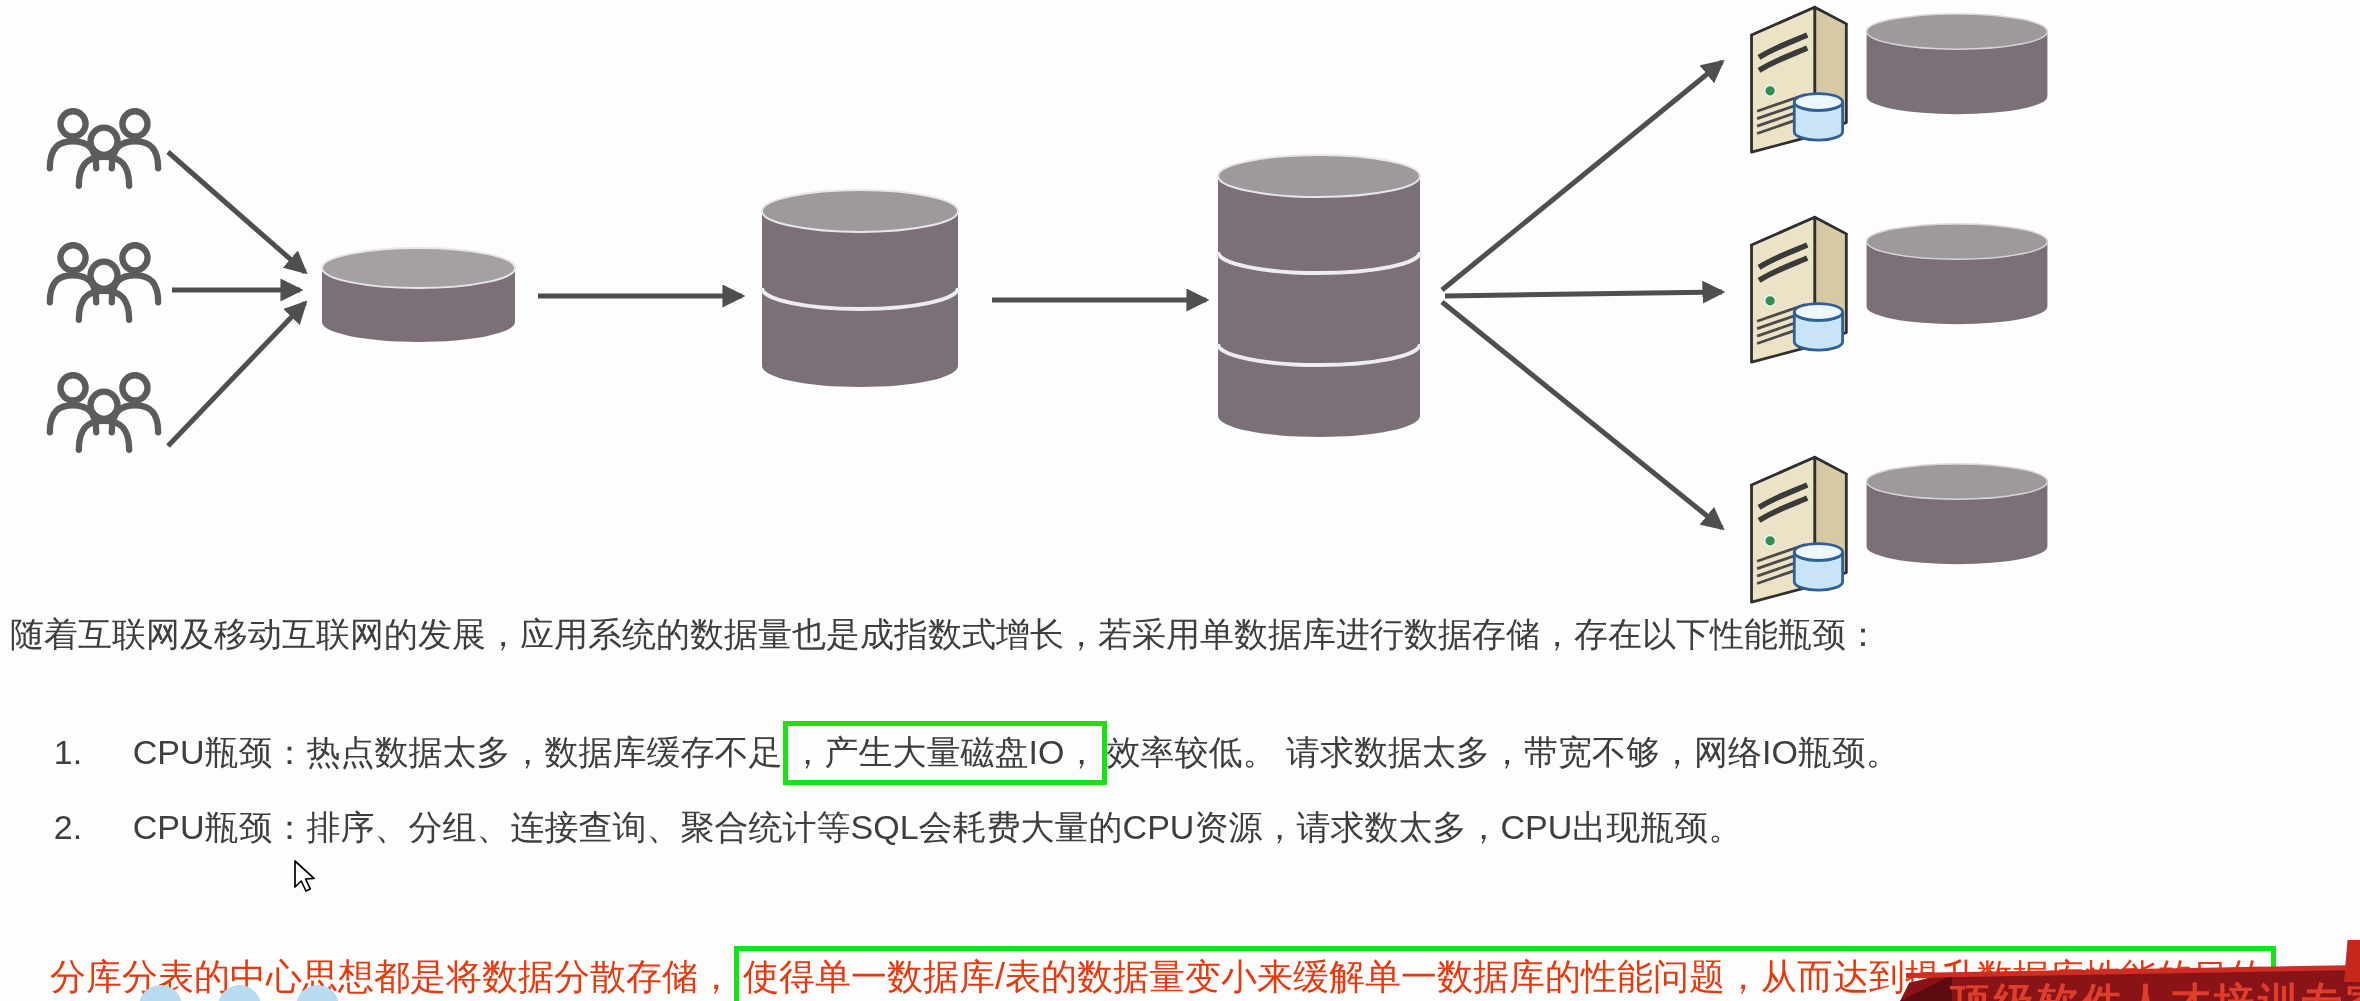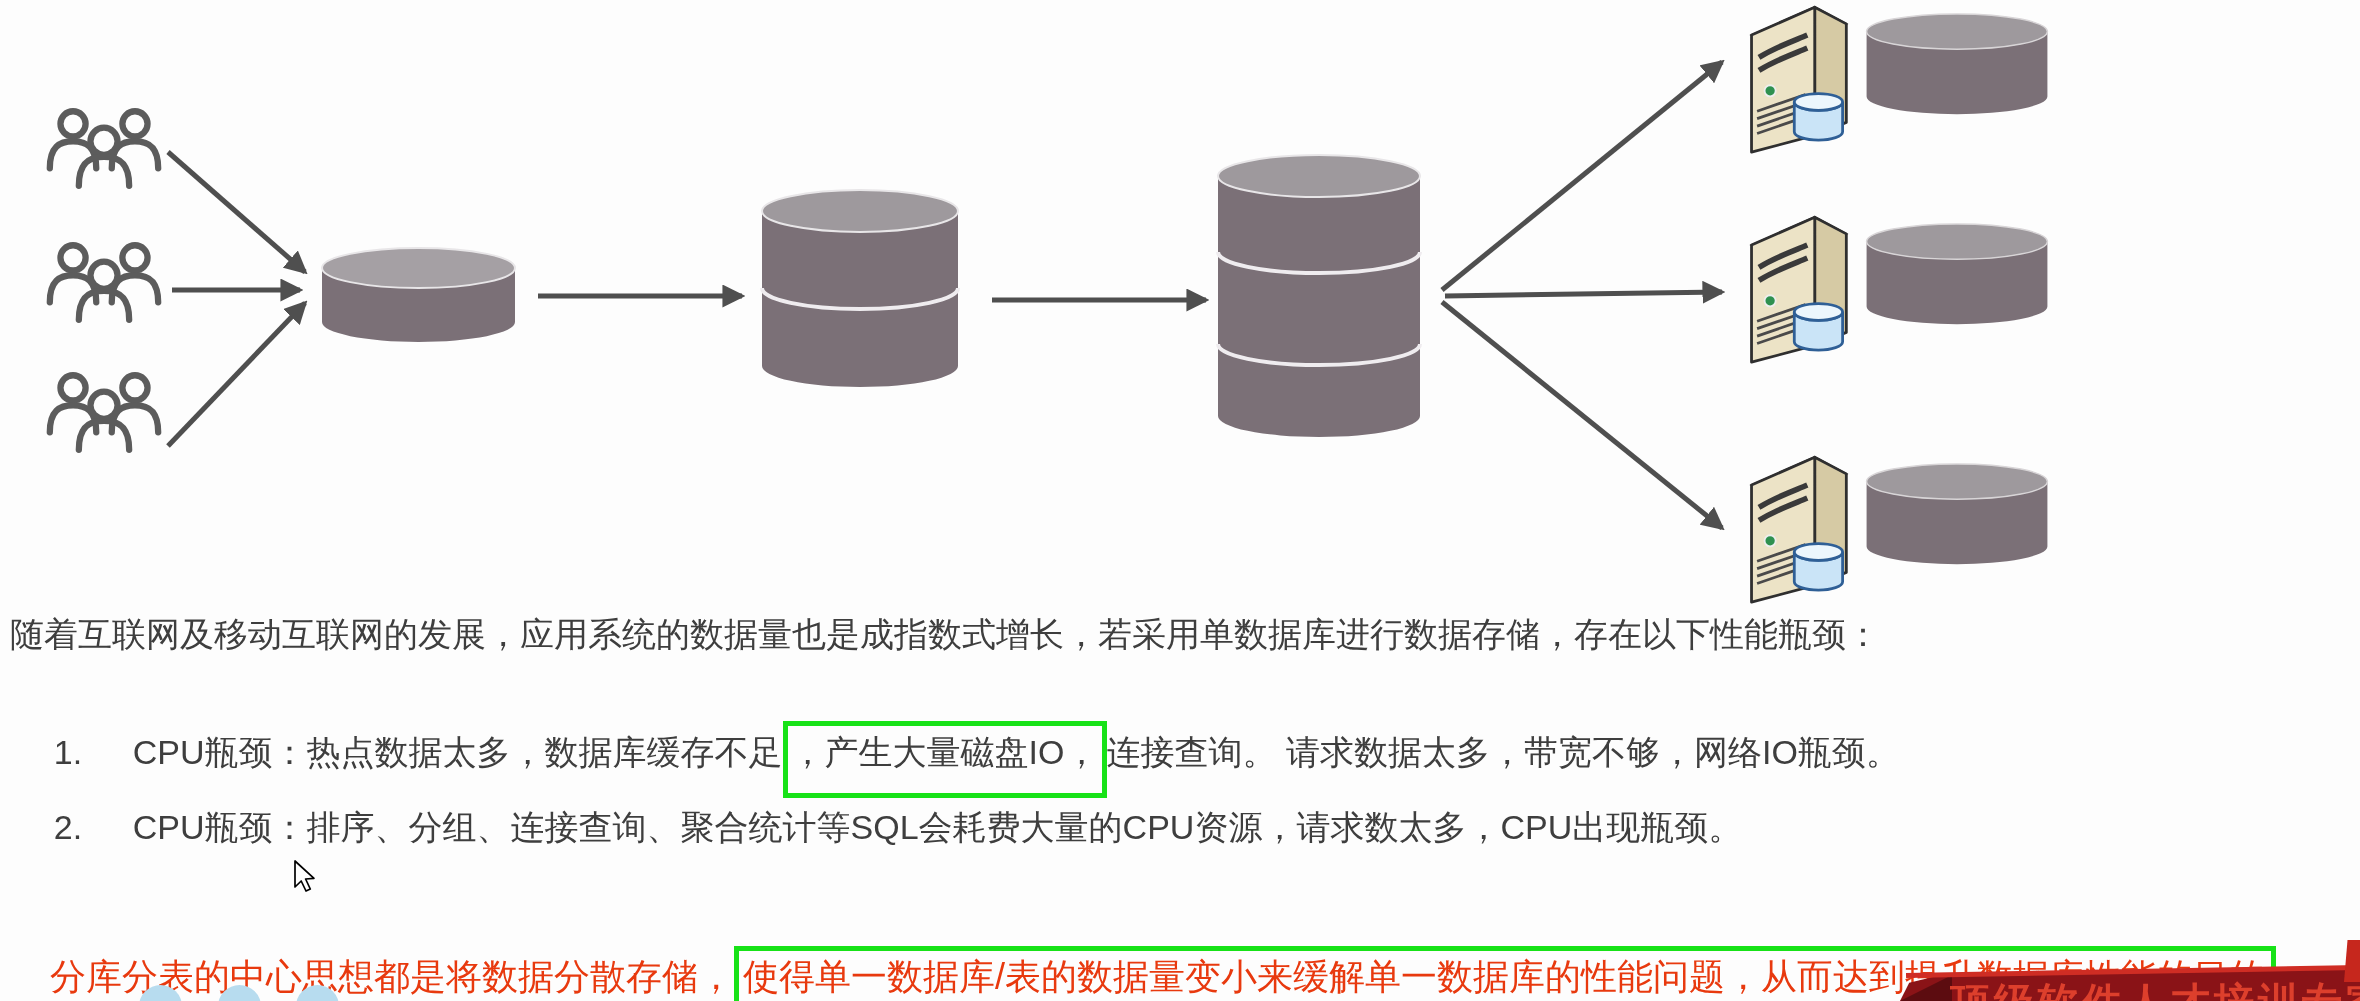--- a/index.html
+++ b/index.html
@@ -6,21 +6,21 @@
   #screen{
     position:relative;width:2360px;height:1001px;background:#fdfdfd;
     overflow:hidden;font-family:"Liberation Sans",sans-serif;
   }
   #diagram{position:absolute;left:0;top:0;}
   .line{position:absolute;white-space:pre;color:#3e3e3e;font-size:34px;line-height:1.2;}
   .intro{left:10px;top:614px;}
   .item1{left:16px;top:691px;}
   .item2{left:16px;top:766px;}
   .num{display:inline-block;width:79px;}
-  .hl1{border:5px solid #17e217;padding:7px 3px 22px 3px;}
+  .hl1{border:5px solid #17e217;padding:7px 3px 9px 3px;}
   .conclusion{left:10px;top:912px;color:#e8390e;font-size:36px;}
   .hl2{border:5px solid #17e217;padding:5px 6px 31px 4px;}
   .bubble{position:absolute;width:43px;height:43px;border-radius:50%;background:#b7dcef;top:985px;}
   #banner-band{position:absolute;left:1900px;top:966px;width:460px;height:35px;background:#8a1317;
     clip-path:polygon(0 100%,2% 48%,9% 26%,100% 0,100% 100%);}
   #banner-topline{position:absolute;left:1906px;top:969px;width:454px;height:5px;background:#cf2d24;
     transform:rotate(-1deg);}
   #banner-fold{position:absolute;left:1900px;top:975px;width:52px;height:26px;background:#5c0c10;
     clip-path:polygon(0 100%,100% 0,100% 100%);}
   #banner-text{position:absolute;left:1950px;top:975px;width:410px;height:26px;overflow:hidden;
@@ -113,21 +113,21 @@
     <use href="#server" x="1737" y="206" width="122" height="158"></use>
     <use href="#disk" x="1862" y="218" width="190" height="114"></use>
 
     <use href="#server" x="1737" y="446" width="122" height="158"></use>
     <use href="#disk" x="1862" y="458" width="190" height="114"></use>
   </svg>
 
   <div class="line intro">随着互联网及移动互联网的发展，应用系统的数据量也是成指数式增长，若采用单数据库进行数据存储，存在以下性能瓶颈：</div>
 
   <div class="line item1">
-    <span class="num">1.</span><span>CPU瓶颈：热点数据太多，数据库缓存不足</span><span class="hl1">，产生大量磁盘IO，</span><span>连接查询。 请求数据太多，带宽不够，网络IO瓶颈。</span>
+    <span class="num">1.</span><span>CPU瓶颈：热点数据太多，数据库缓存不足</span><span class="hl1">，产生大量磁盘IO，</span><span>效率较低。 请求数据太多，带宽不够，网络IO瓶颈。</span>
   </div>
 
   <div class="line item2">
     <span class="num">2.</span><span>CPU瓶颈：排序、分组、连接查询、聚合统计等SQL会耗费大量的CPU资源，请求数太多，CPU出现瓶颈。</span>
   </div>
 
   <div class="line conclusion">
     <span>分库分表的中心思想都是将数据分散存储，</span><span class="hl2">使得单一数据库/表的数据量变小来缓解单一数据库的性能问题，从而达到提升数据库性能的目的</span><span>。</span>
   </div>
 

